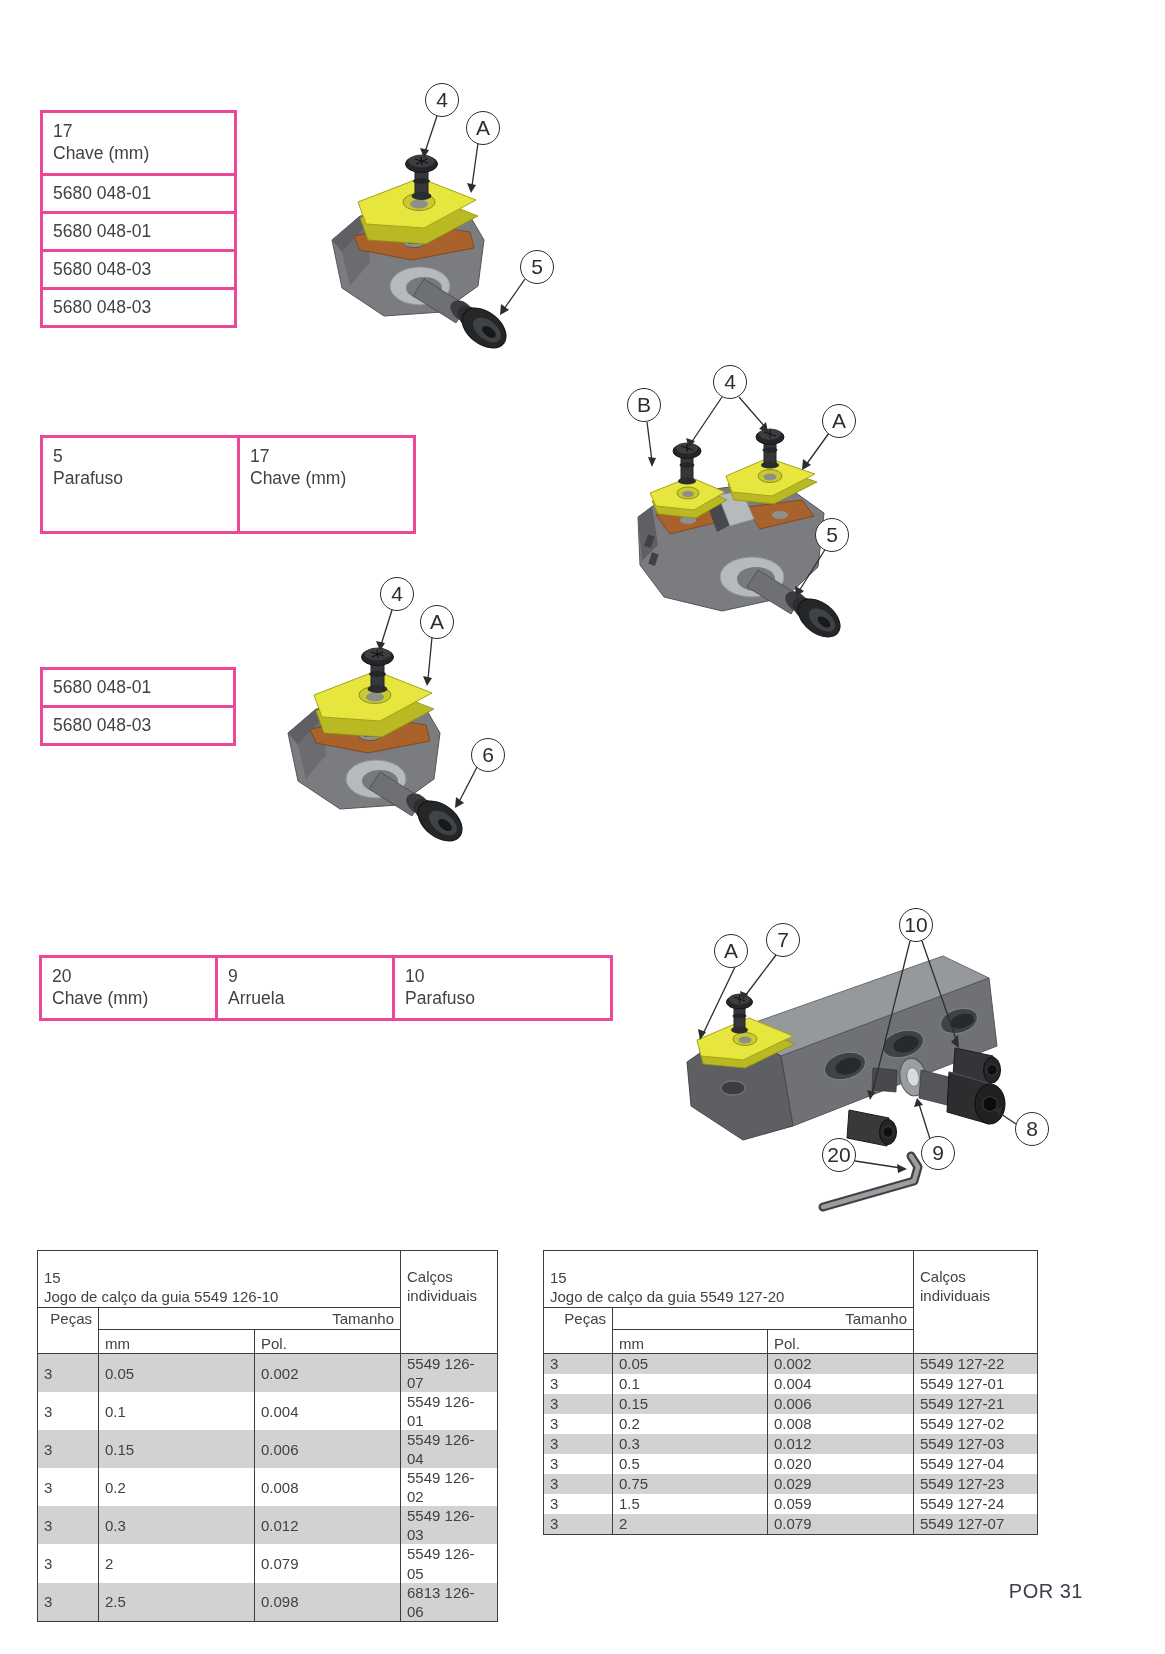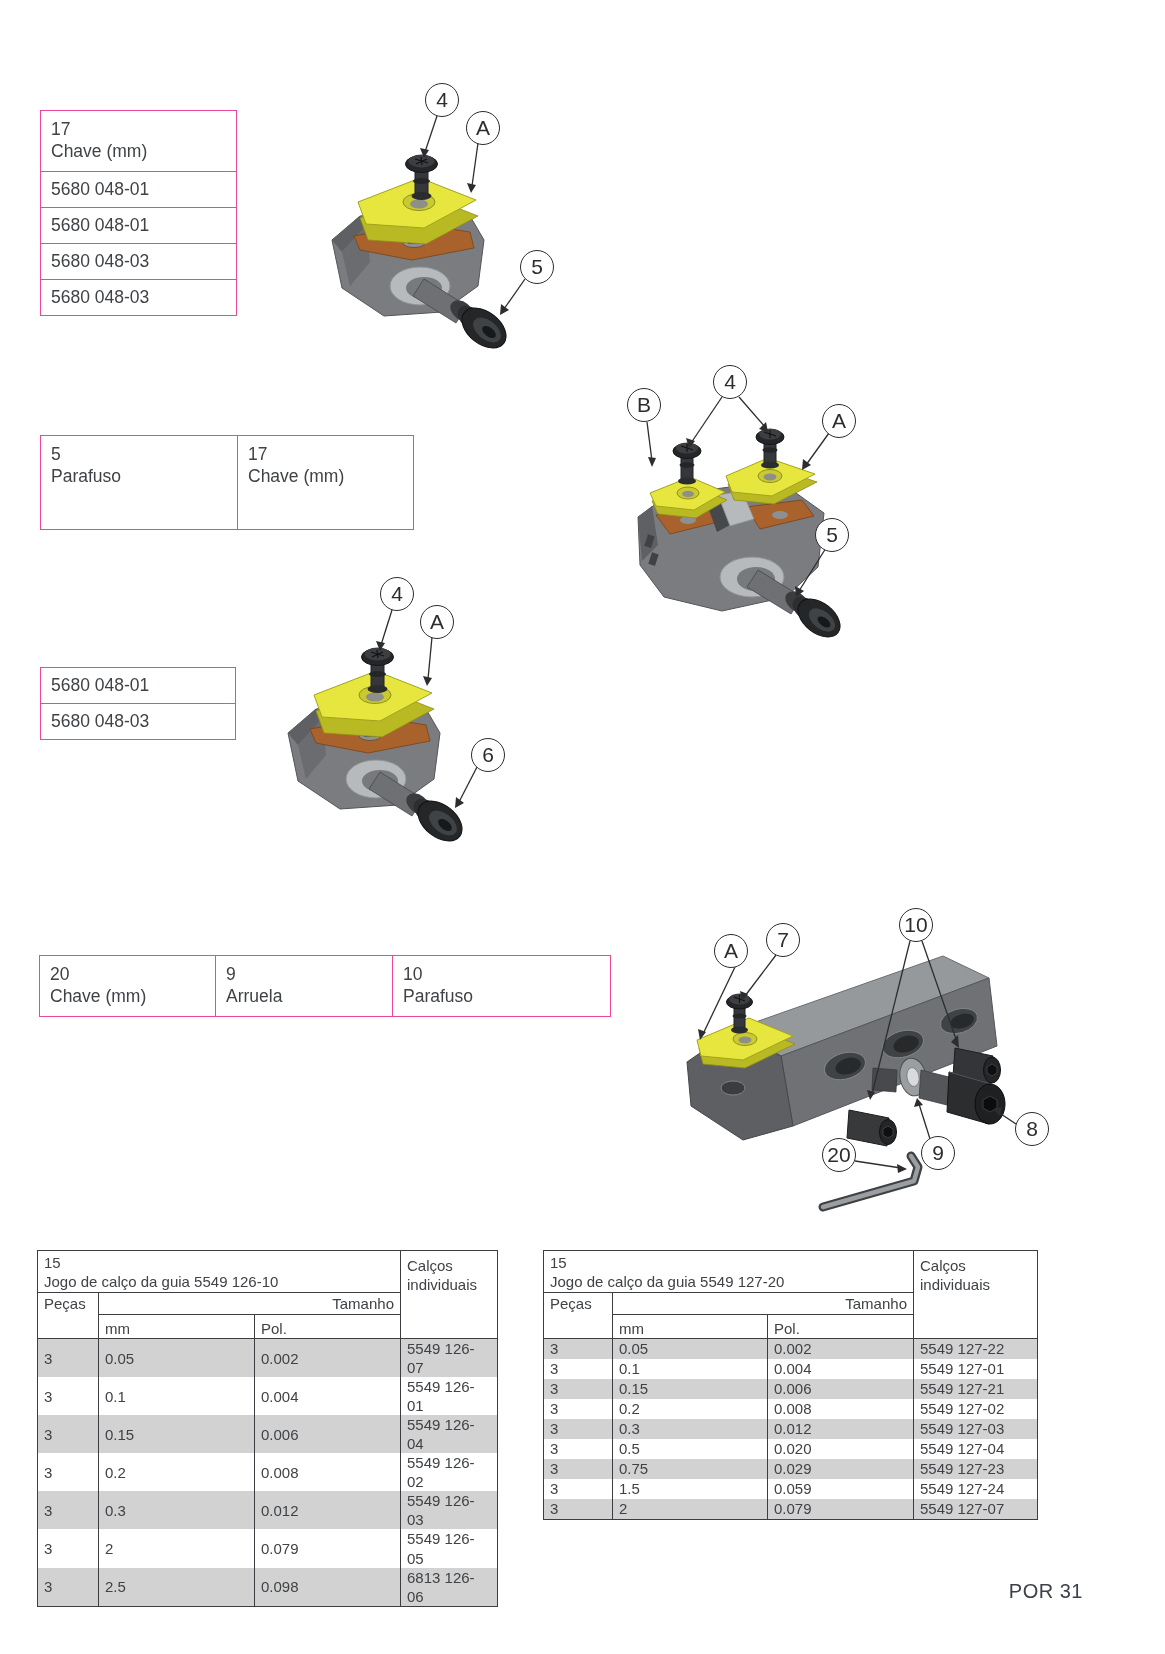--- a/index.html
+++ b/index.html
@@ -3,34 +3,34 @@
 <meta charset="utf-8">
 <style>
   html,body { margin:0; padding:0; background:#ffffff; }
   .page {
     position:relative; width:1165px; height:1654px; background:#ffffff;
     font-family:"Liberation Sans", sans-serif; color:#3f4246; overflow:hidden;
   }
   
   table.ptable { position:absolute; border-collapse:collapse; table-layout:fixed; }
   .ptable td {
-    border:1px solid #ec4899; padding:2px 10px; font-size:17.5px;
+    border:3px solid #ec4899; padding:2px 10px; font-size:17.5px;
     color:#3f4246; vertical-align:middle; overflow:hidden;
   }
   .ptable tr.hdr td { height:50px; vertical-align:middle; line-height:1.25; padding-top:5px; padding-bottom:5px; }
   .ptable tr.hdr.tall td { height:80px; vertical-align:top; padding-top:8px; }
   .ptable tr.row td { height:31px; }
   
   table.shim { position:absolute; border-collapse:collapse; table-layout:fixed; font-size:15px; }
   .shim td { border:1px solid #3b3d40; padding:0 6px; line-height:1.27; color:#3f4246; }
-  .shim td.title-cell { height:40px; vertical-align:middle; padding-top:1px;margin-top:26px; }
-  .shim td.pieces { vertical-align:top; padding-top:1px; }
+  .shim td.title-cell { height:40px; vertical-align:middle; padding-top:16px;margin-top:26px; }
+  .shim td.pieces { vertical-align:top; padding-top:1px;text-align:right; }
   .shim td.size { text-align:right; height:21px;margin-top:12px; }
   .shim td.unit { height:23px; vertical-align:bottom; }
-  .shim td.calcos { vertical-align:top; padding-top:5px; }
+  .shim td.calcos { vertical-align:top; padding-top:16px; }
   .shim tr.drow td { border-top:none; border-bottom:none; height:20px; }
   .shim tr.drow:last-child td { border-bottom:1px solid #3b3d40; }
   .shim tr.shade td { background:#d2d2d2; }
   
   .diagram { position:absolute; }
   .diagram svg { position:absolute; left:0; top:0; }
   .callout {
     position:absolute; width:34px; height:34px; margin:-17px 0 0 -17px;
     border:1.7px solid #2d2d2d; border-radius:50%; background:#ffffff;
     display:flex; align-items:center; justify-content:center;

